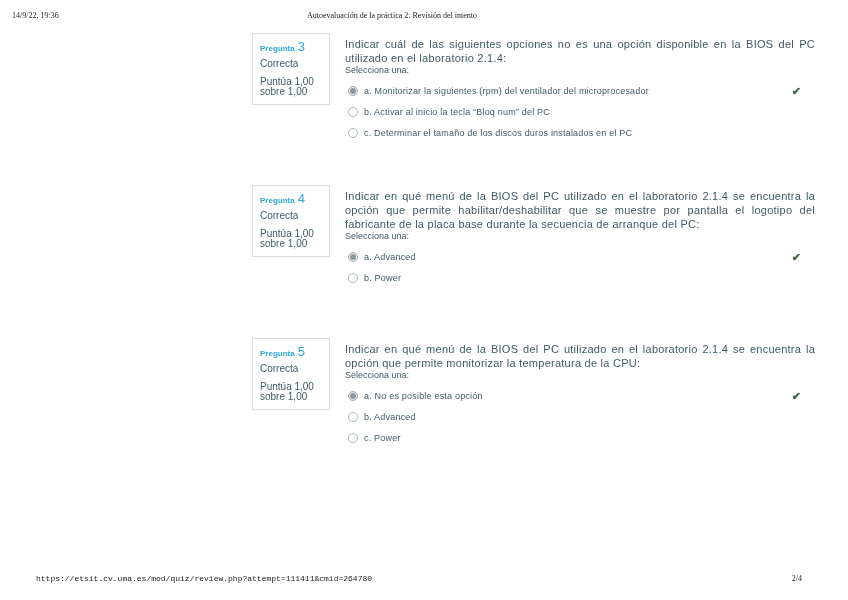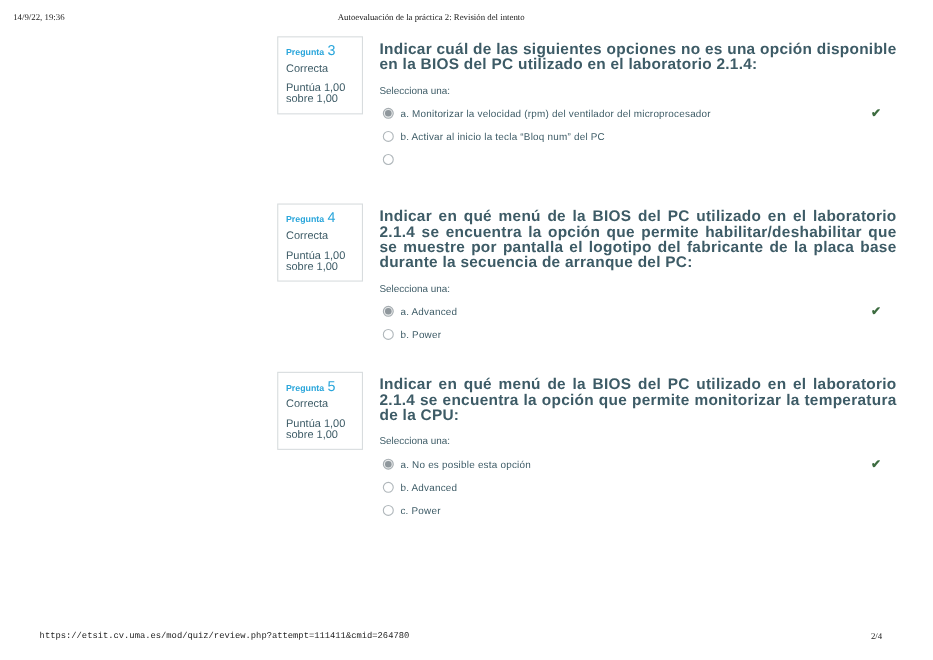--- a/index.html
+++ b/index.html
@@ -23,24 +23,24 @@
     padding: 5px 7px 7px 7px;
   }
   .qlabel { color: #2ba6db; line-height: 13px; }
   .qword { font-size: 8px; font-weight: bold; text-align: center; }
   .qnum  { font-size: 13px; font-weight: normal; margin-left: 3px; }
   .qstate { font-size: 10px; margin-top: 3px; }
   .qgrade { font-size: 10px; margin-top: 8px; line-height: 10px; }
 
   .content { flex: 1; padding-top: 4px; }
   .qtext {
-    font-size: 14px; line-height: 14px; letter-spacing: 0.25px;
-    text-align: justify; font-weight: bold; color: #3d5b66;
+    font-size: 11px; line-height: 14px; letter-spacing: 0.25px;
+    text-align: justify; font-weight: normal; color: #3d5b66;
   }
-  .prompt { font-size: 9px; margin-top: 12px; }
+  .prompt { font-size: 9px; }
 
   .option-row { display: flex; align-items: center; margin-top: 11px; }
   .radio {
     width: 10px; height: 10px; flex: 0 0 10px; border-radius: 50%;
     border: 1px solid #b0b7bb; background: #fff; margin: 0 6px 0 3px;
     display: inline-flex; align-items: center; justify-content: center;
   }
   .radio.selected { border-color: #a6adb1; background: #e8eaeb; }
   .radio.selected::after {
     content: ""; width: 6px; height: 6px; border-radius: 50%; background: #8f979c;
@@ -63,29 +63,30 @@
     <div class="qgrade">
       <div>Puntúa 1,00</div>
       <div>sobre 1,00</div>
     </div>
   </aside>
   <div class="content">
     <p class="qtext">Indicar cuál de las siguientes opciones no es una opción disponible en la BIOS del PC utilizado en el laboratorio 2.1.4:</p>
     <p class="prompt">Selecciona una:</p>
     <div class="option-row">
       <span class="radio selected"></span>
-      <span class="opt-label">a. Monitorizar la velocidad (rpm) del ventilador del microprocesador</span>
+      <span class="opt-label">a. Monitorizar la siguientes (rpm) del ventilador del microprocesador</span>
       <span class="check">✔</span>
     </div>
     <div class="option-row">
       <span class="radio"></span>
       <span class="opt-label">b. Activar al inicio la tecla “Bloq num” del PC</span>
     </div>
     <div class="option-row">
       <span class="radio"></span>
+      <span class="opt-label">c. Determinar el tamaño de los discos duros instalados en el PC</span>
     </div>
   </div>
 </section>
 
 <section class="question" id="q4">
   <aside class="info">
     <div class="qlabel">
       <span class="qword">Pregunta</span><span class="qnum">4</span>
     </div>
     <div class="qstate">Correcta</div>

